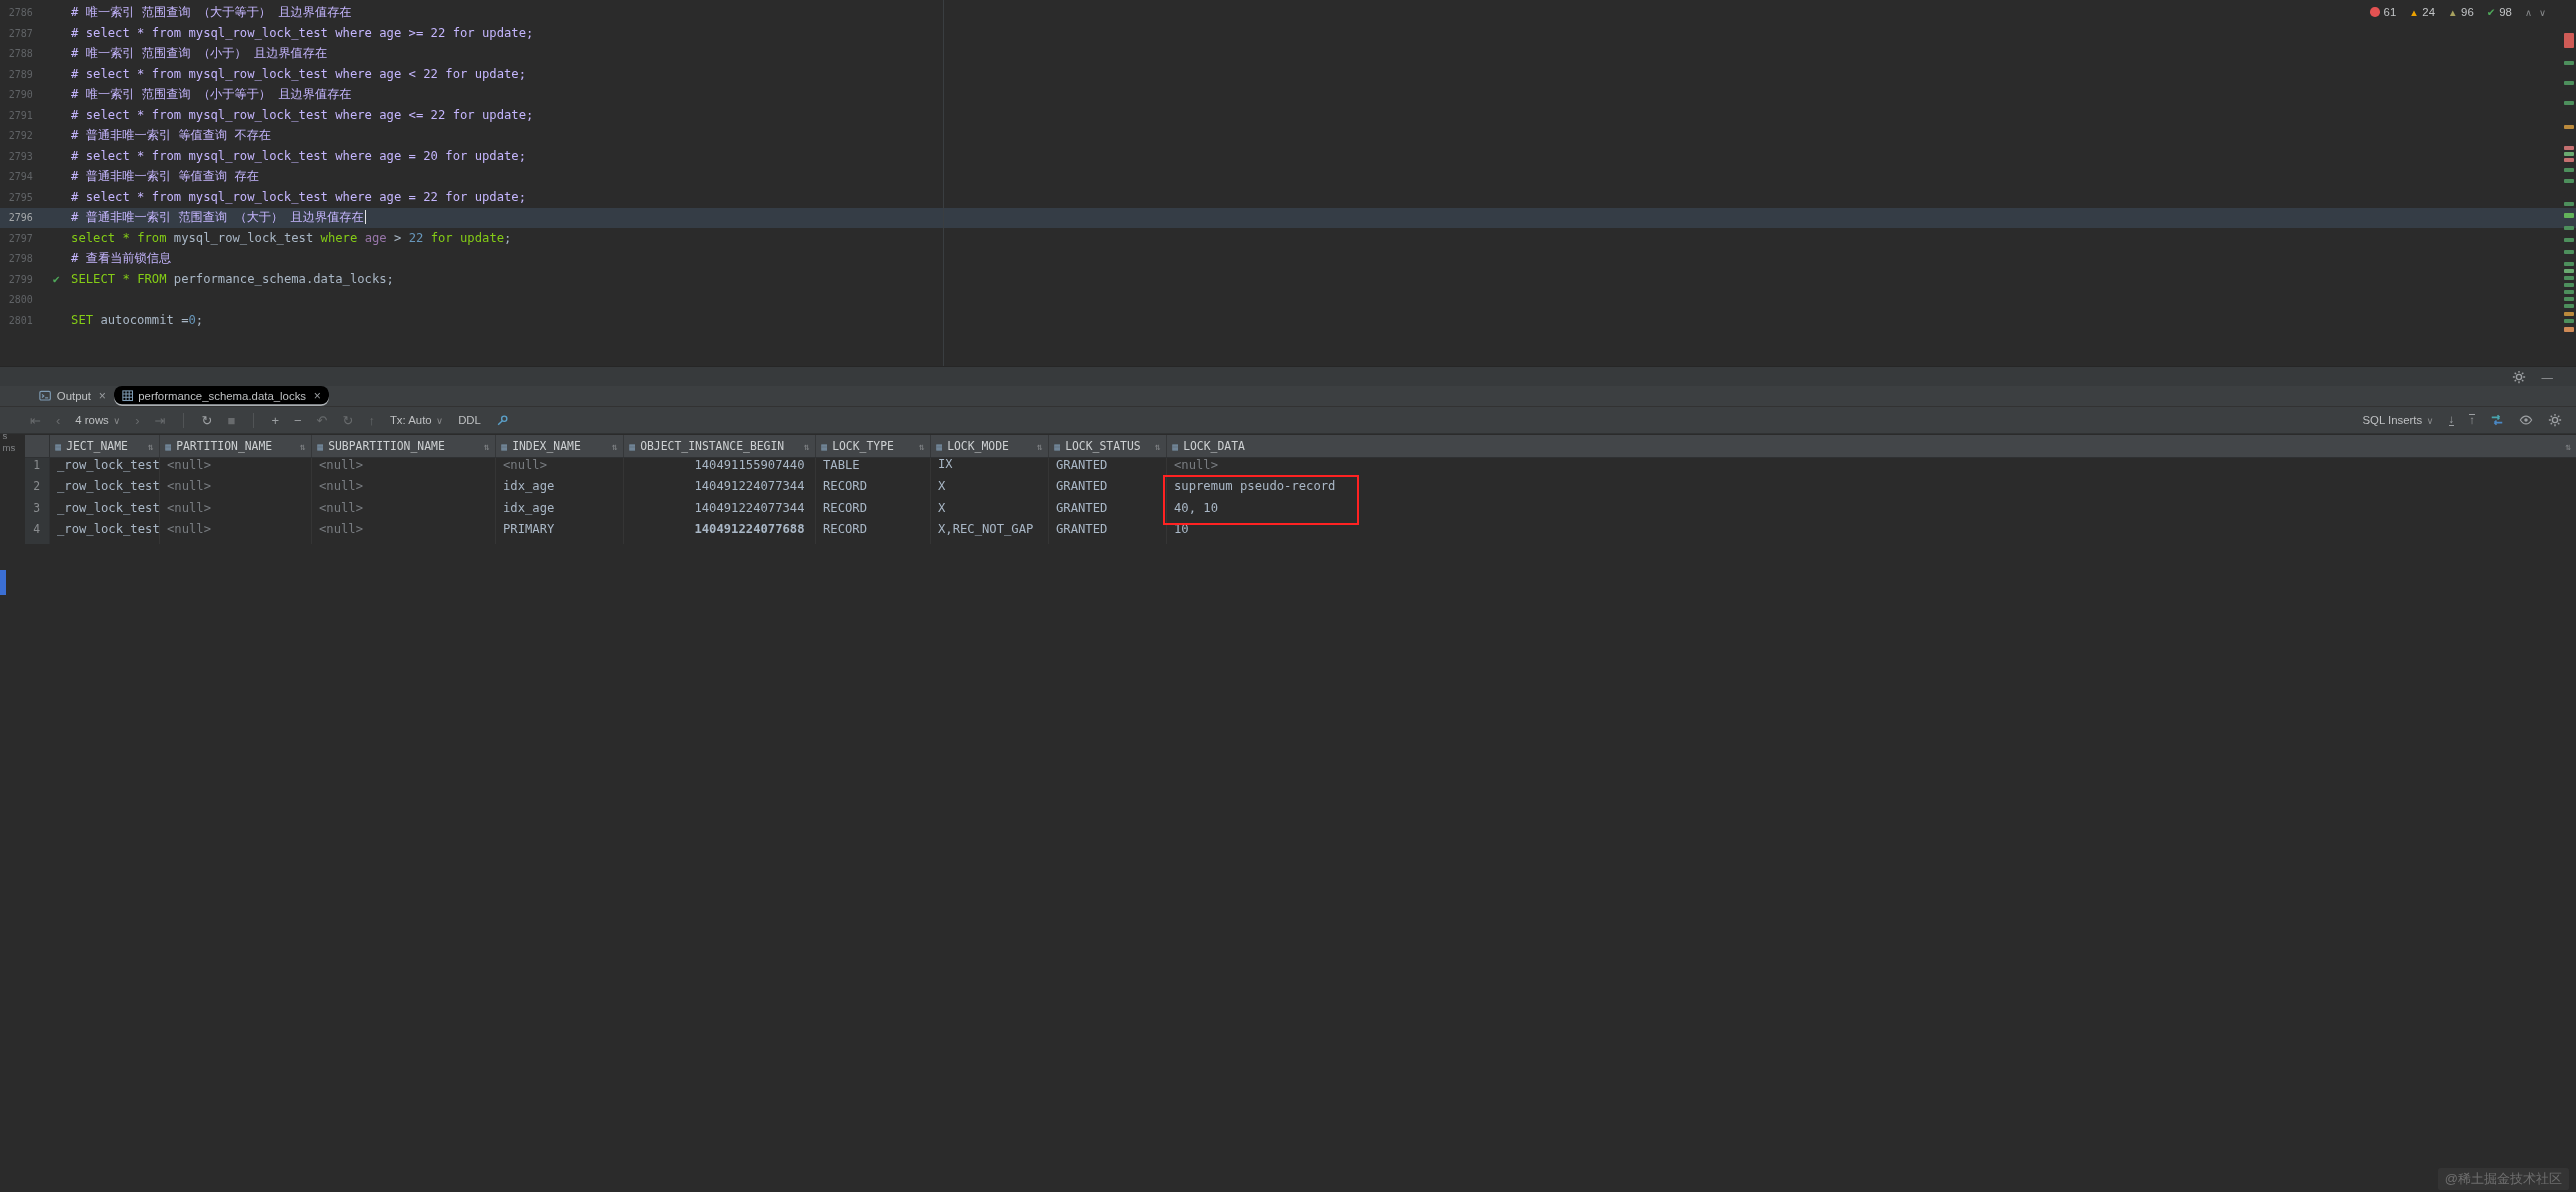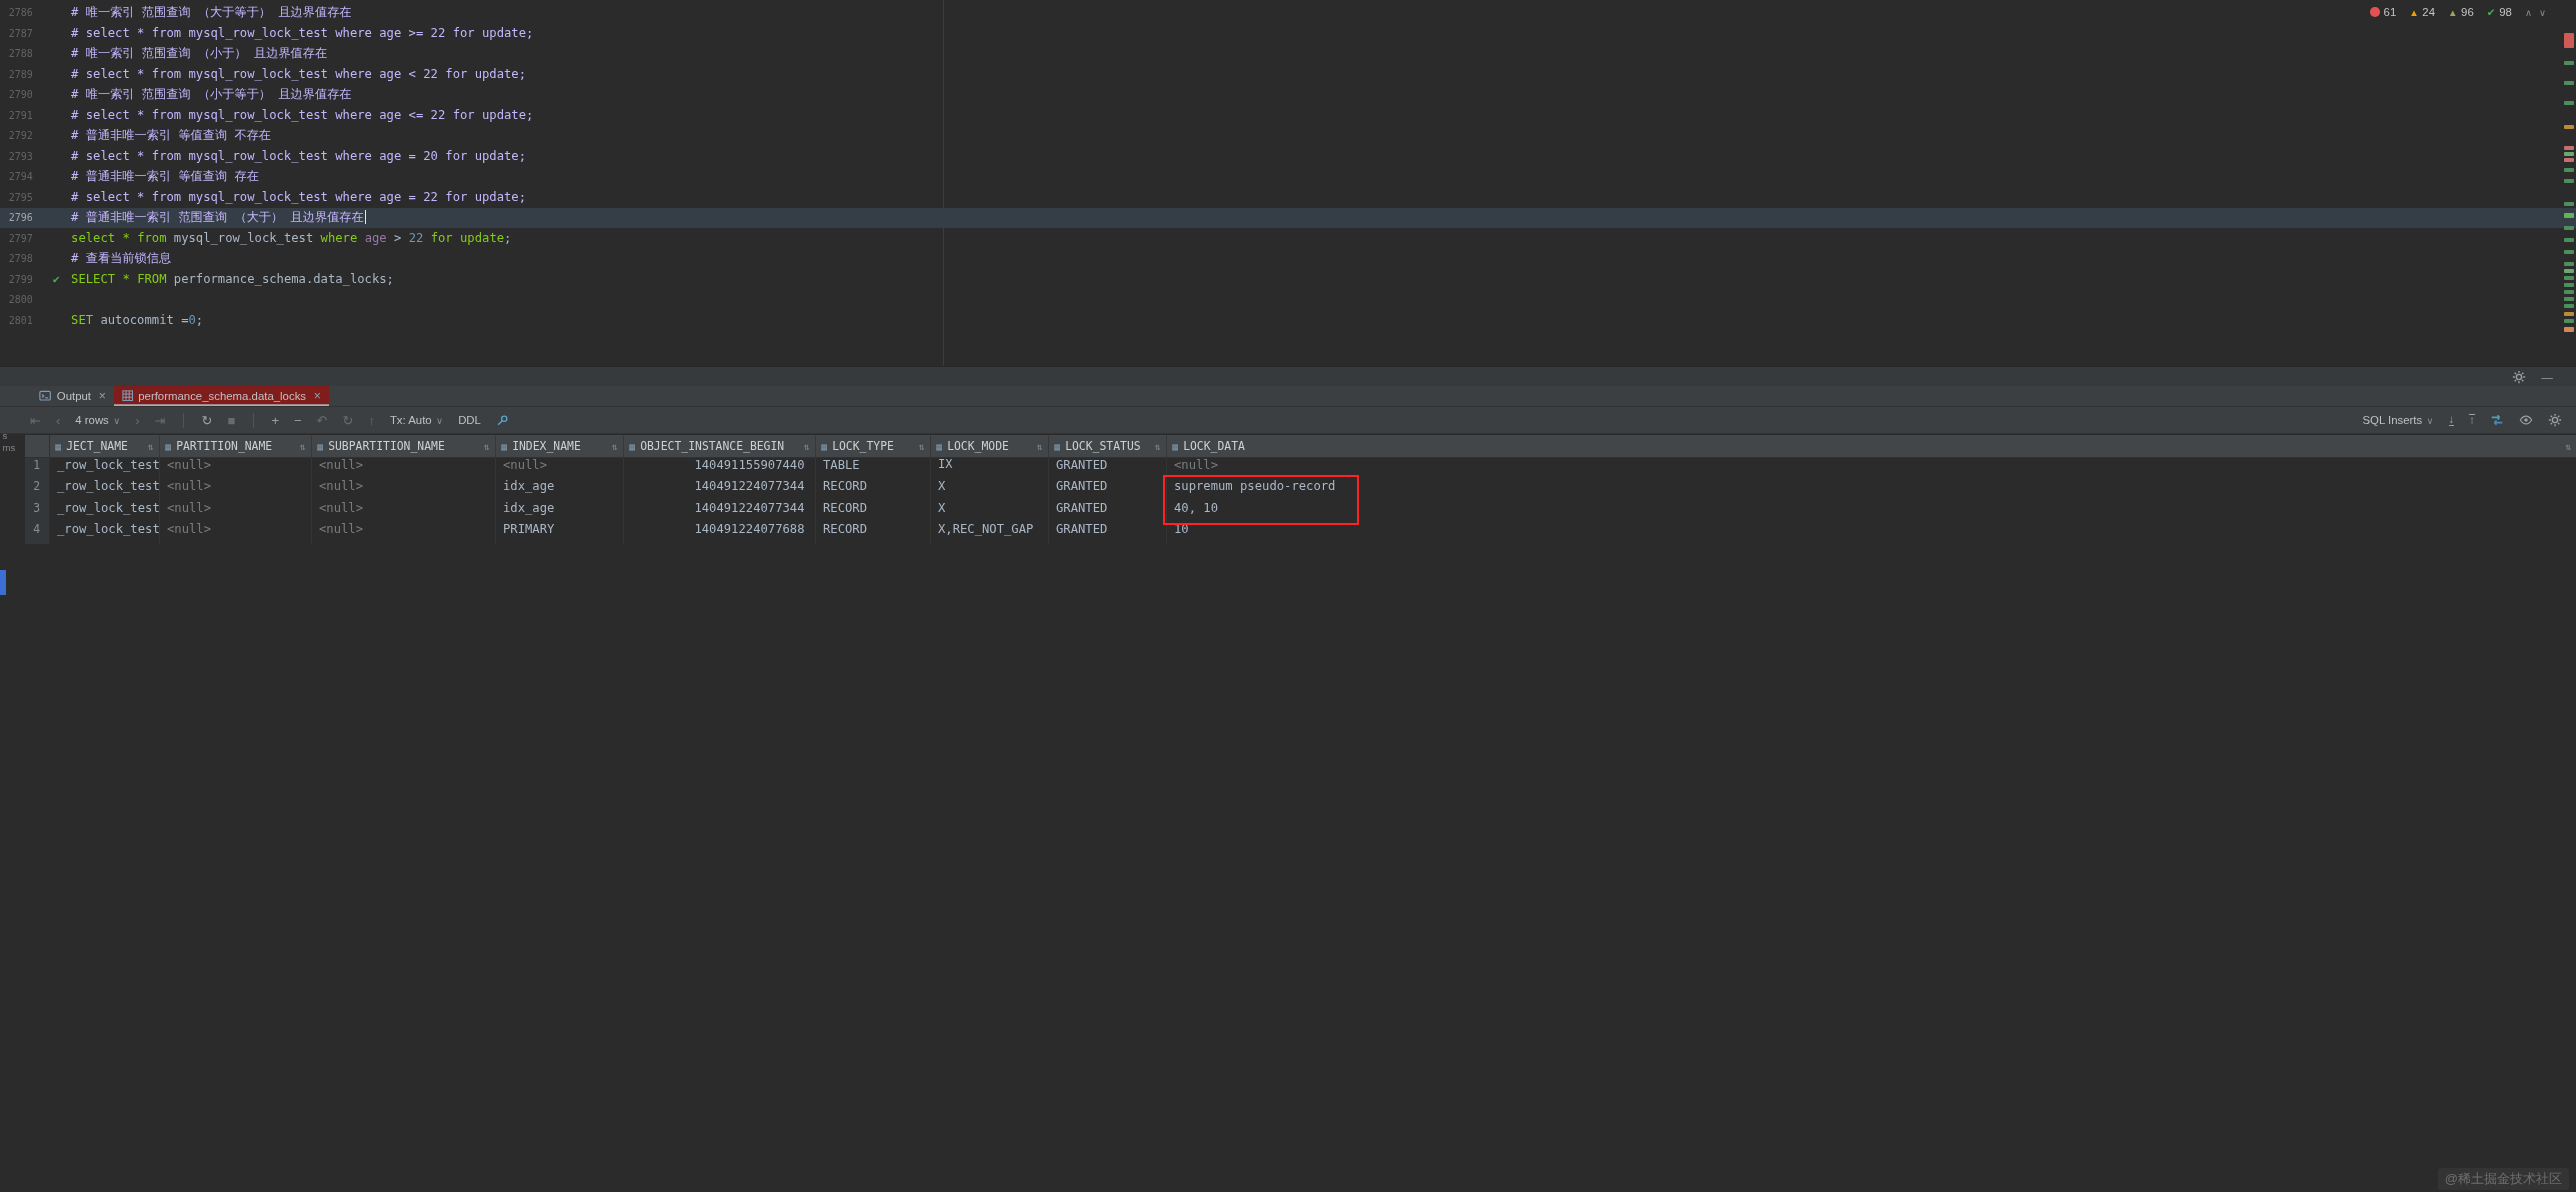--- a/index.html
+++ b/index.html
@@ -25,21 +25,21 @@
   .pass{color:#4fa85a;font-size:10.5px;}
   .chev{color:#87898b;font-size:9.6px;}
   .stripe{position:absolute;top:0;right:0;width:14px;height:366px;}
   .mark{position:absolute;left:1.7px;width:10.5px;border-radius:0.9px;}
 
   
   .tw-header{position:absolute;top:366px;left:0;width:100%;height:20px;background:#373a3c;border-top:0.9px solid #262626;display:flex;justify-content:flex-end;align-items:center;gap:15.7px;padding-right:23px;box-sizing:border-box;}
   .minimize{color:#9da0a3;font:11.4px "Liberation Sans",sans-serif;}
   .tabs{position:absolute;top:386px;left:0;width:100%;height:21px;background:#3c3f41;border-bottom:0.9px solid #323232;display:flex;padding-left:31.5px;box-sizing:border-box;font:11.4px "Liberation Sans",sans-serif;}
   .tab{display:flex;align-items:center;gap:5.2px;padding:0 7.9px;color:#bfc1c3;}
-  .tab.selected{background:#7f1d1d;box-shadow:inset 0 -1.7px 0 #a9aeb2;}
+  .tab.selected{background:#000000;box-shadow:inset 0 -1.7px 0 #a9aeb2;border-radius:8px;}
   .tab .x{color:#9a9da0;font-size:12.2px;margin-left:2.6px;}
 
   .gtoolbar{position:absolute;top:407px;left:0;width:100%;height:27px;background:#3c3f41;border-bottom:0.9px solid #303233;display:flex;align-items:center;padding:0 14px 0 30px;box-sizing:border-box;font:11.4px "Liberation Sans",sans-serif;color:#bfc1c3;}
   .tbgroup{display:flex;align-items:center;gap:15px;}
   .tbico{font-size:13px;color:#9da0a3;}
   .tbico.dim{color:#686b6d;}
   .dl{border-bottom:1.7px solid #9da0a3;line-height:11.4px;font-size:11.4px;}
   .ul{border-top:1.7px solid #9da0a3;line-height:11.4px;font-size:11.4px;}
   .sep{width:0.9px;height:15px;background:#515456;margin:0 2.6px;}
   .spacer{flex:1;}
@@ -282,21 +282,21 @@
           <div class="gcell" style="width: 118px;">X</div>
           <div class="gcell" style="width: 118px;">GRANTED</div>
           <div class="gcell flex">40, 10</div>
         </div>
         <div class="grow">
           <div class="rowno">4</div>
           <div class="gcell" style="width: 110px;">_row_lock_test</div>
           <div class="gcell nul" style="width: 152px;">&lt;null&gt;</div>
           <div class="gcell nul" style="width: 184px;">&lt;null&gt;</div>
           <div class="gcell" style="width: 128px;">PRIMARY</div>
-          <div class="gcell right" style="width: 192px;">140491224077688</div>
+          <div class="gcell right" style="width: 192px; font-weight: bold;">140491224077688</div>
           <div class="gcell" style="width: 115px;">RECORD</div>
           <div class="gcell" style="width: 118px;">X,REC_NOT_GAP</div>
           <div class="gcell" style="width: 118px;">GRANTED</div>
           <div class="gcell flex">10</div>
         </div>
       </div>
   </div>
 
   <div id="lock-annotation" style="border-color: rgb(255, 34, 34);"></div>
   <div class="bluestrip"></div>

